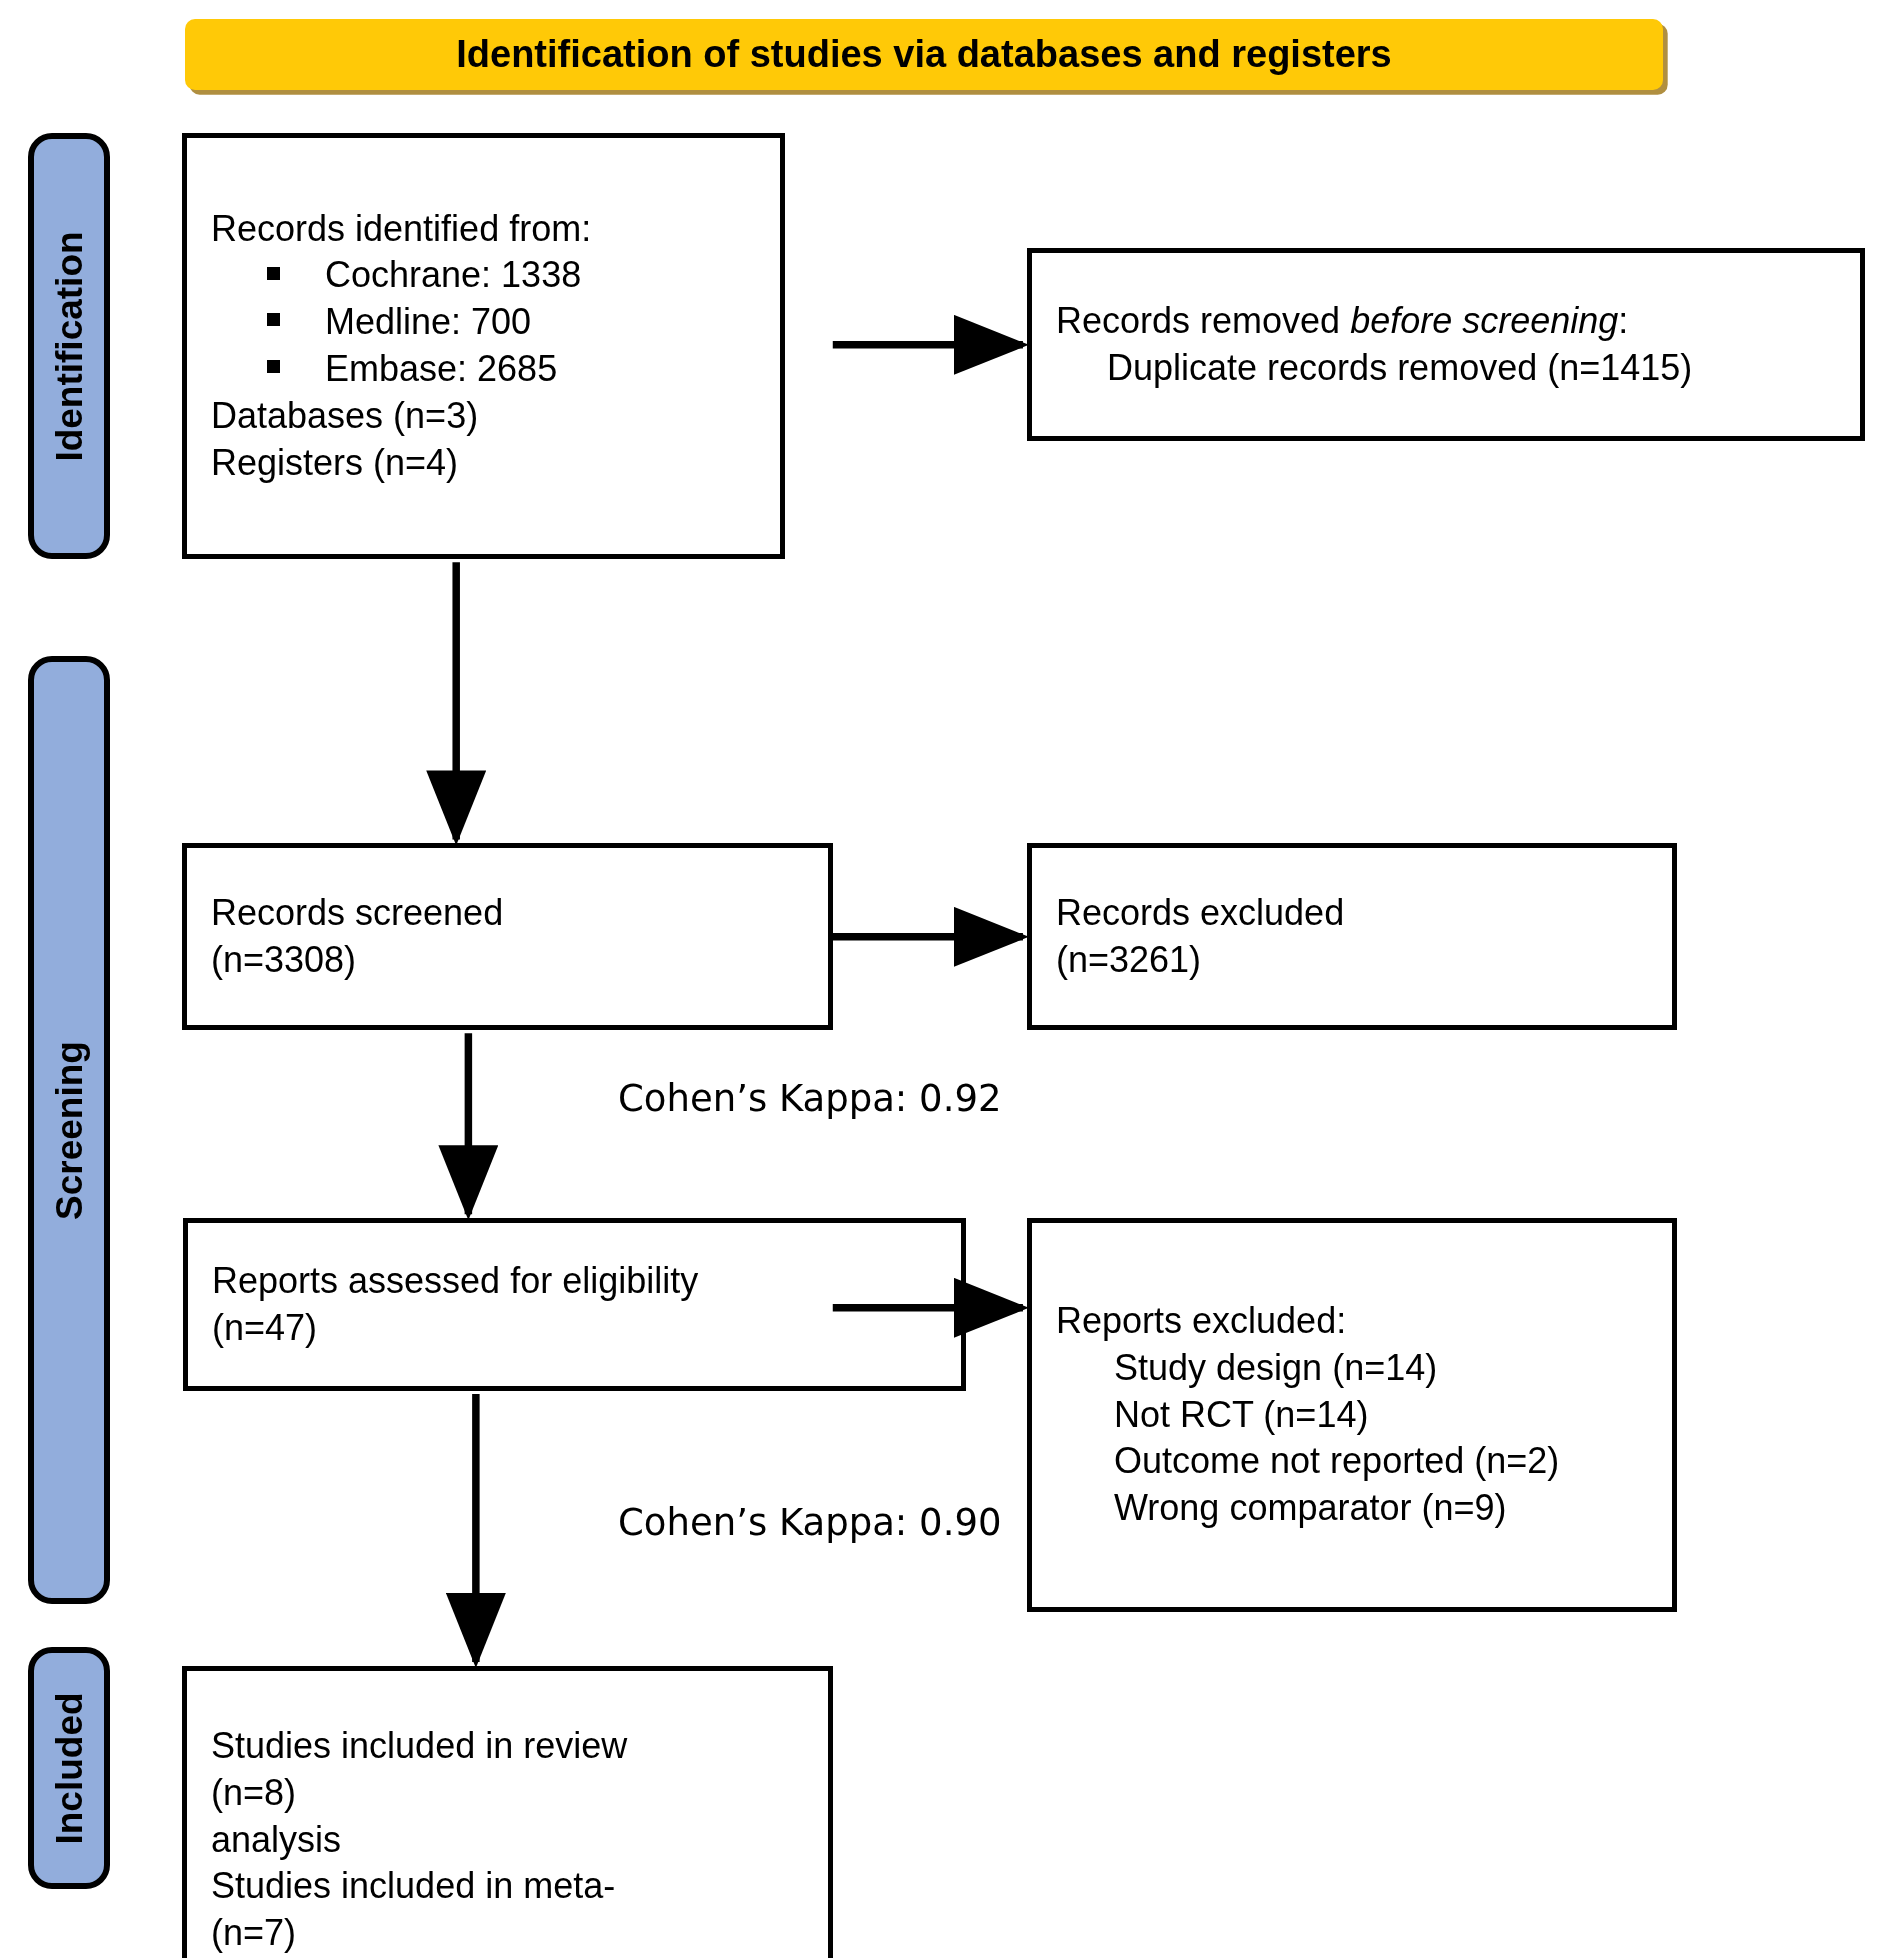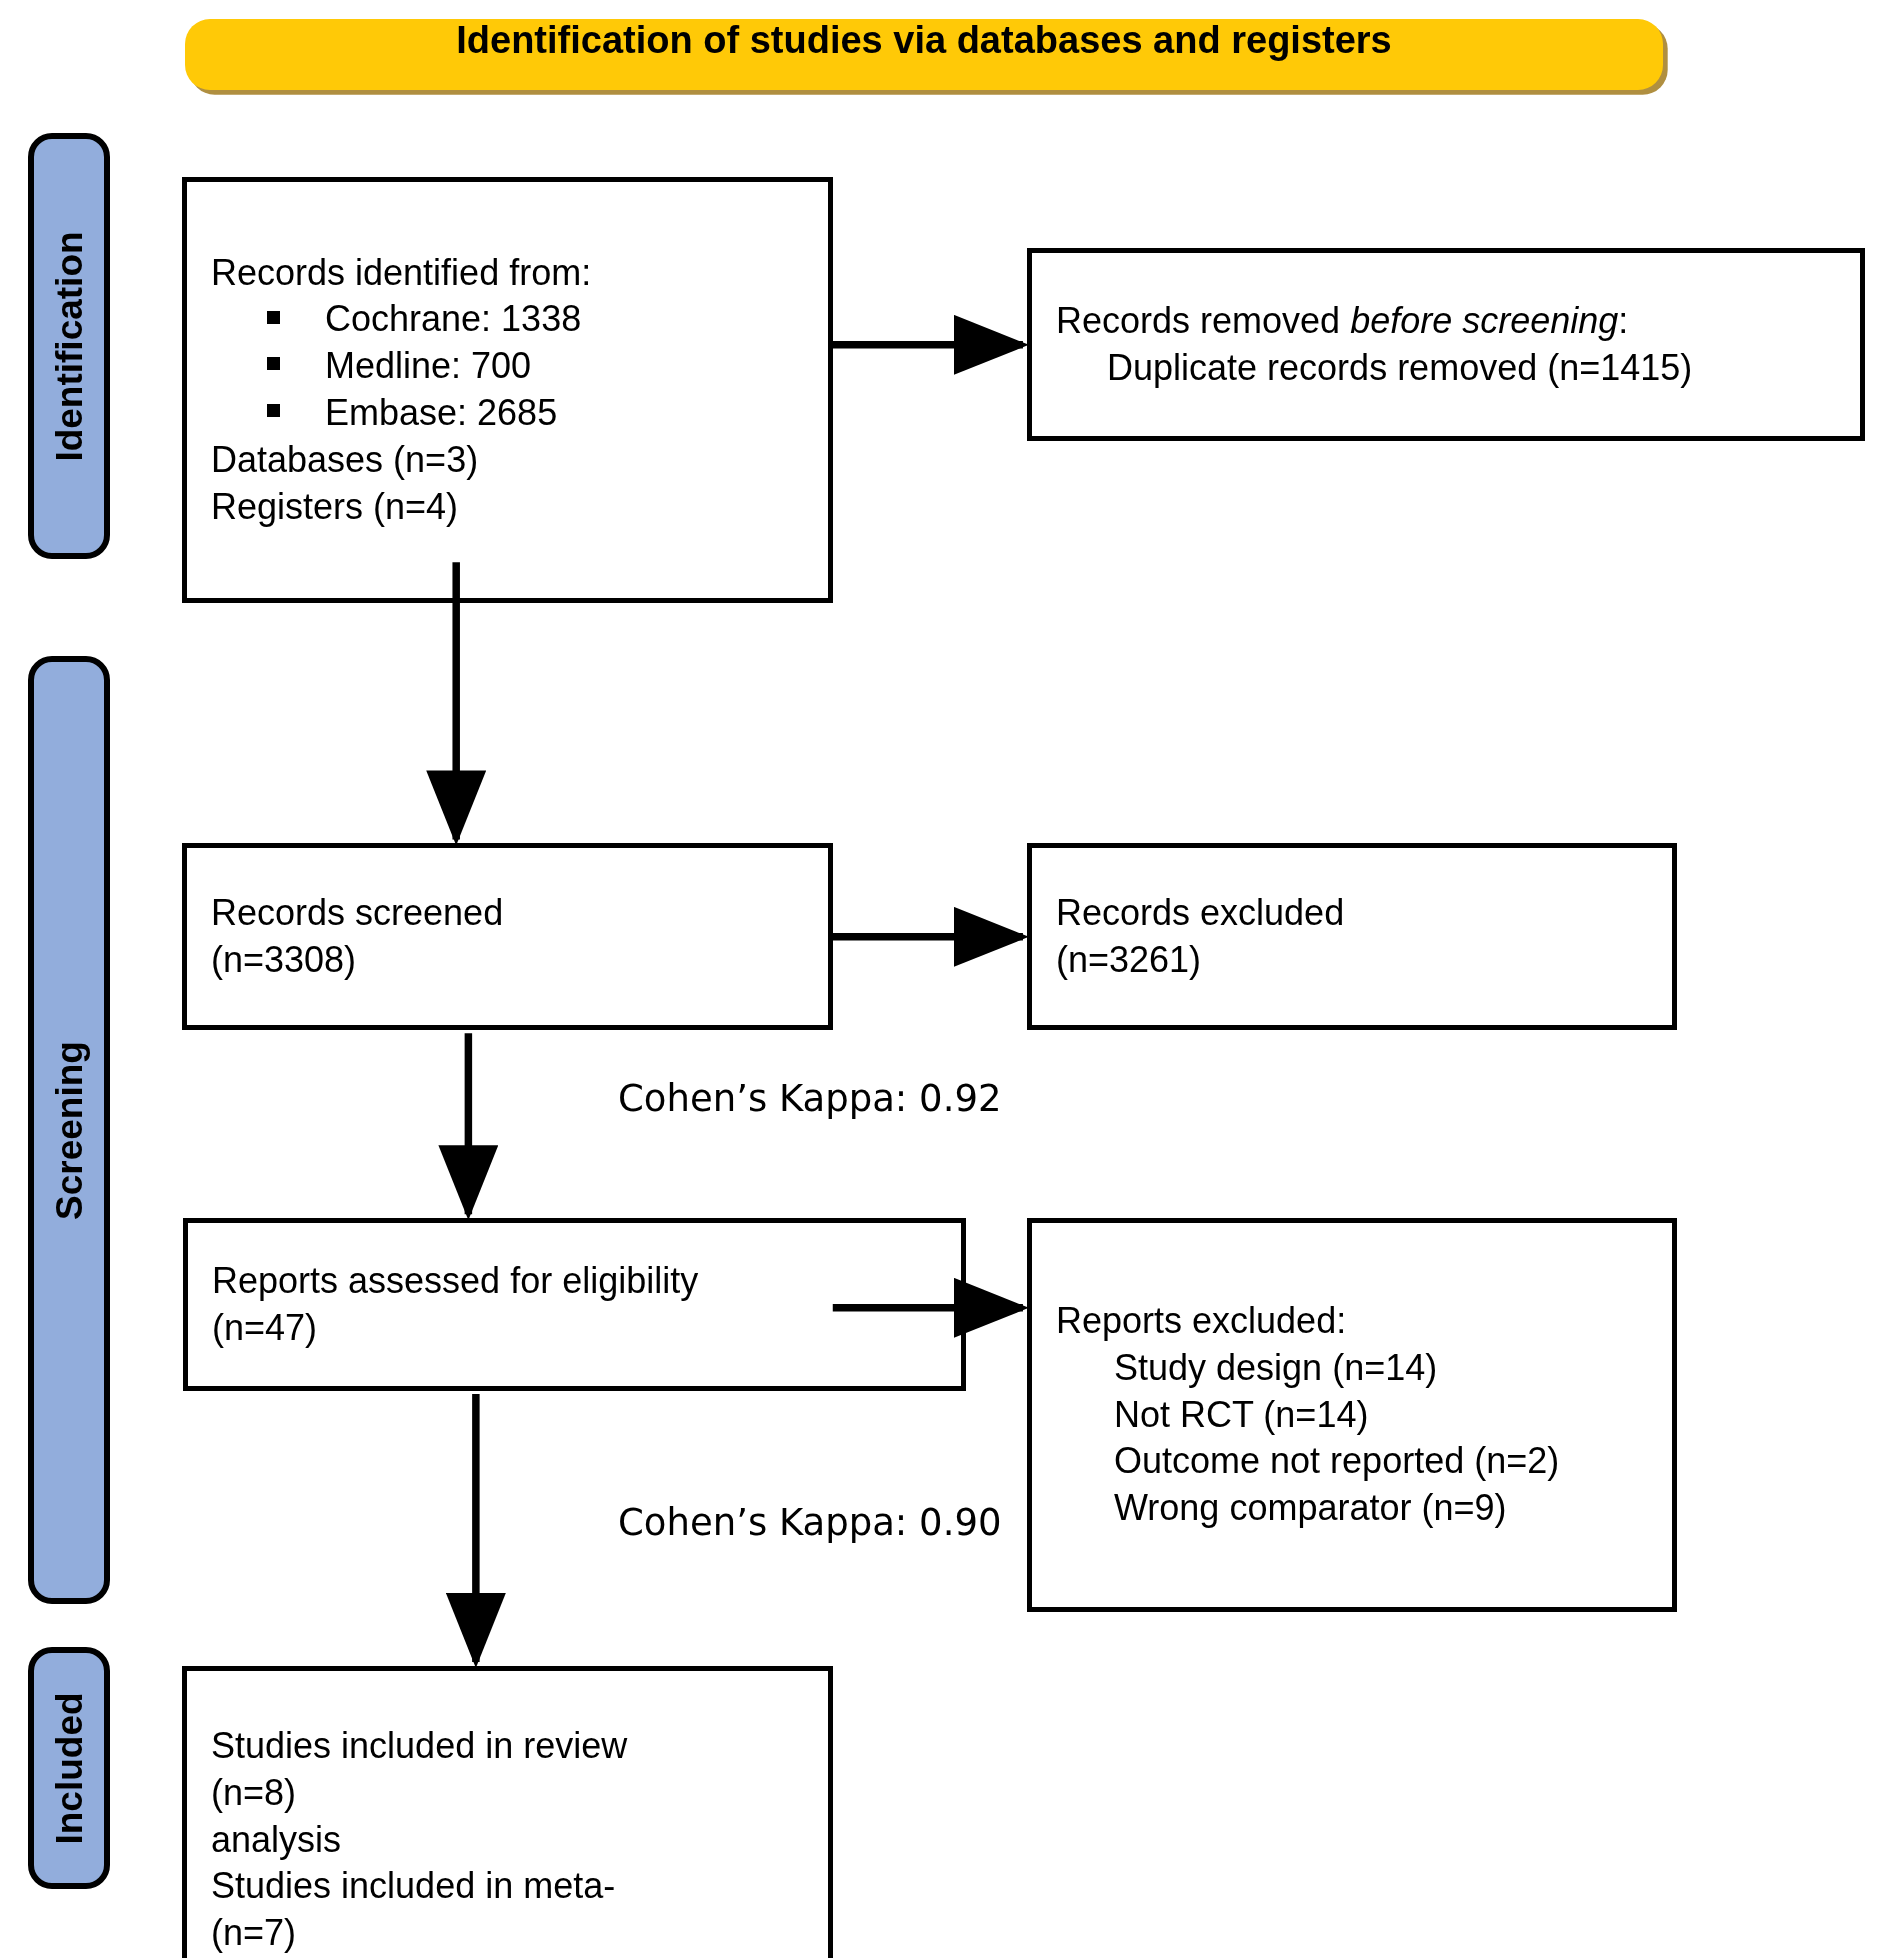--- a/index.html
+++ b/index.html
@@ -37,24 +37,24 @@
     font-size: 37px;
     line-height: 1;
     color: #000000;
     letter-spacing: 0px;
   }
 
   
   .banner {
     position: absolute;
     background: #FFC907;
-    border-radius: 25px;
+    border-radius: 10px;
     box-sizing: border-box;
     display: flex;
-    align-items: flex-start;
+    align-items: center;
     justify-content: center;
     box-shadow: 4.7px 4.7px 0 0 rgba(150,105,0,0.75);
   }
   .banner-text {
     font-family: "Liberation Sans", sans-serif;
     font-weight: bold;
     font-size: 38px;
     color: #000000;
     text-align: center;
   }
@@ -121,21 +121,21 @@
   </div>
 
   <div class="phase" style="left:28px; top:656px; width:82px; height:948px;">
     <span class="phase-label">Screening</span>
   </div>
 
   <div class="phase" style="left:28px; top:1647px; width:82px; height:242px;">
     <span class="phase-label">Included</span>
   </div>
 
-  <div class="fbox" style="left:182px; top:133px; width:651px; height:426px;margin-top:44px;">
+  <div class="fbox" style="left:182px; top:133px; width:603px; height:426px;">
     <div class="fbox-inner">
       <span class="lead">Records identified from:</span>
       <span class="bul"><i class="sq"></i><span>Cochrane: 1338</span></span>
       <span class="bul"><i class="sq"></i><span>Medline: 700</span></span>
       <span class="bul"><i class="sq"></i><span>Embase: 2685</span></span>
       <span class="lead">Databases (n=3)</span>
       <span class="lead">Registers (n=4)</span>
     </div>
   </div>
 

